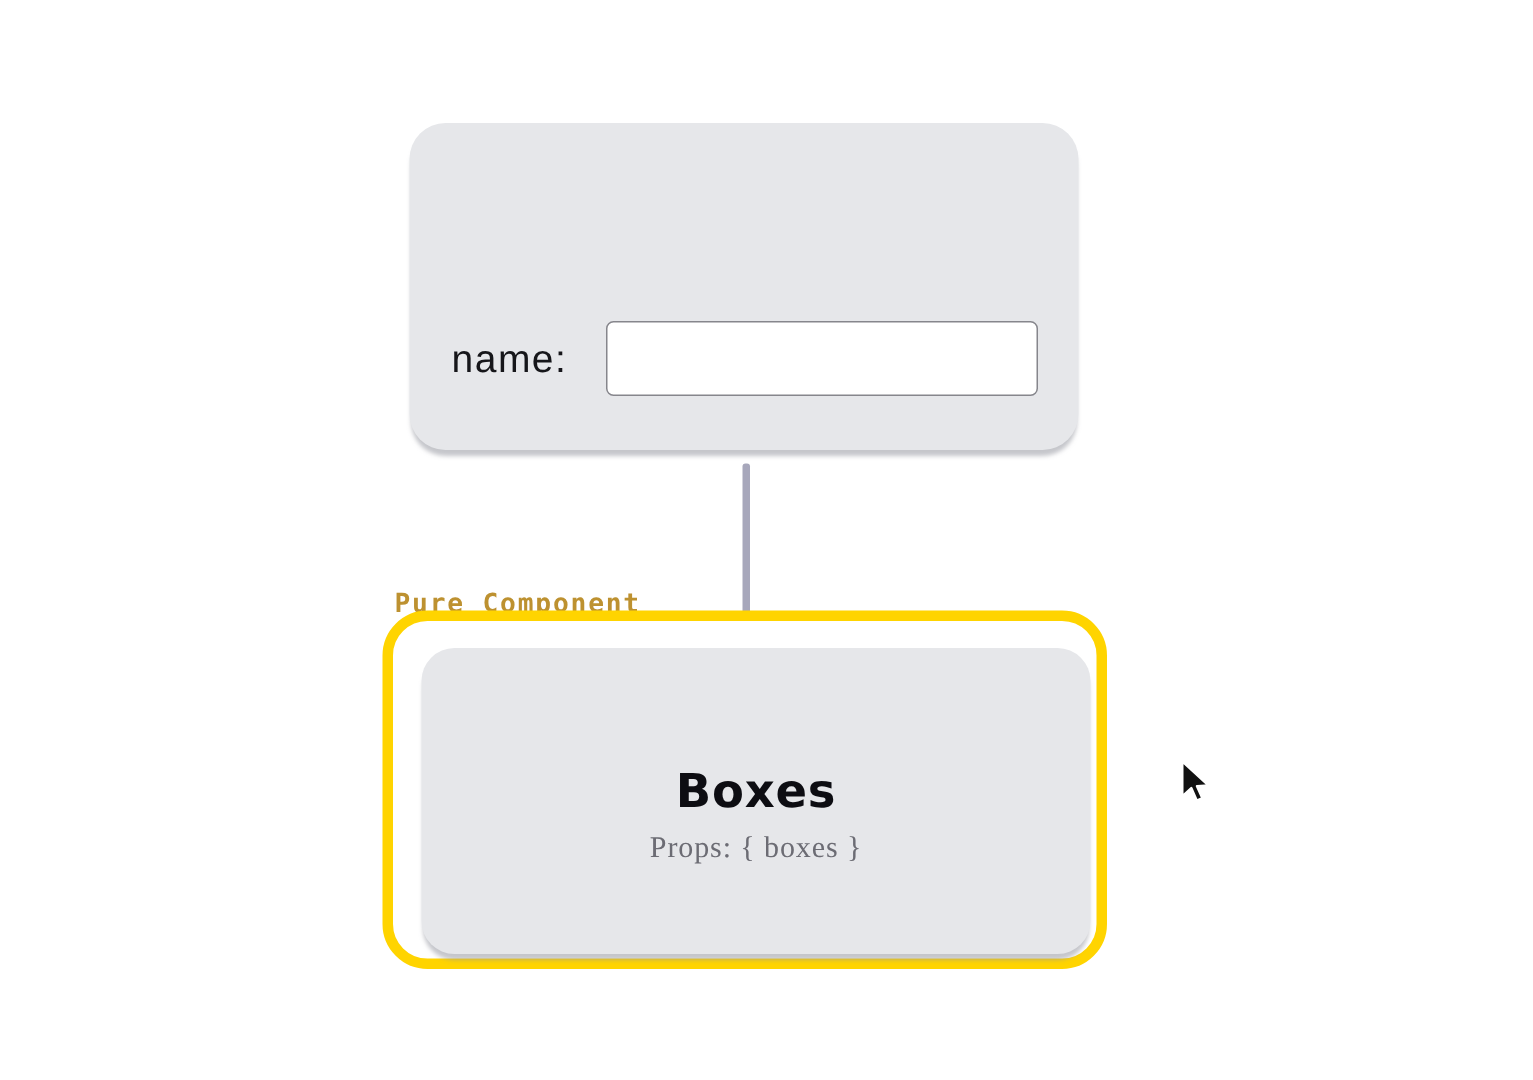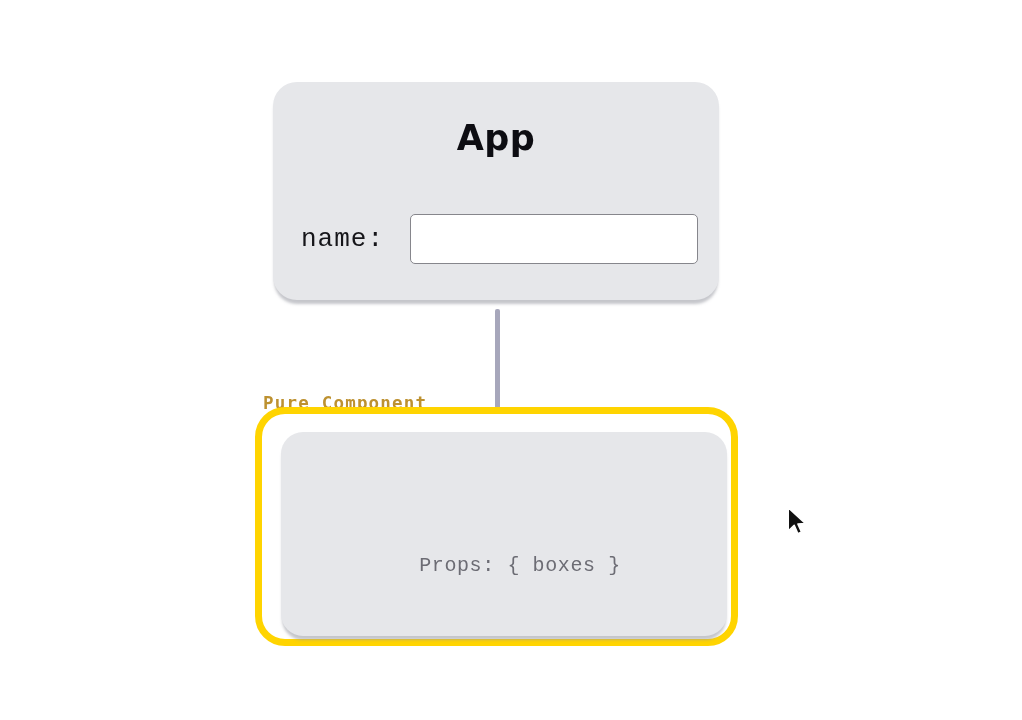--- a/index.html
+++ b/index.html
@@ -58,21 +58,21 @@
   #name-row {
     position: absolute;
     left: 0;
     top: 128px;
     width: 100%;
     height: 58px;
     display: flex;
     align-items: center;
   }
   #name-label {
-    font-family: Liberation Mono, monospace;
+    font-family: Liberation Sans, sans-serif;
     font-size: 26px;
     color: #16161a;
     letter-spacing: 1px;
     margin-left: 28px;
     white-space: nowrap;
   }
   #name-input {
     margin-left: 26px;
     width: 288px;
     height: 50px;
@@ -140,25 +140,24 @@
     width: 100%;
     font-size: 31px;
     line-height: 36px;
   }
   #boxes-props {
     position: absolute;
     left: 0;
     top: 122px;
     width: 100%;
     text-align: center;
-    font-family: Liberation Mono, monospace;
+    font-family: Liberation Serif, serif;
     font-size: 20px;
     letter-spacing: 0.6px;
     color: #6c6c74;
-    padding-left: 16px;
   }
 
   
   #cursor {
     position: absolute;
     left: 786px;
     top: 506px;
     width: 22px;
     height: 32px;
     pointer-events: none;
@@ -176,36 +175,36 @@
     white-space: nowrap;
   }
 </style>
 </head>
 <body>
 
 <div id="canvas">
 
   <div class="card" id="app-card">
 
-    <div class="card-title" id="app-title">App</div>
 
     <div id="name-row">
       <span id="name-label">name:</span>
       <input id="name-input" type="text" value="" style="">
     </div>
 
   </div>
 
   <div id="connector"></div>
 
   <div id="pure-label">Pure Component</div>
 
   <div id="boxes-wrapper">
     <div class="card" id="boxes-card">
 
+      <div class="card-title" id="boxes-title">Boxes</div>
 
       <div id="boxes-props">Props: { boxes }</div>
 
     </div>
   </div>
 
   <svg id="cursor" viewBox="0 0 22 32">
     <path d="M2.2 1.6 L2.2 25.0 L8.2 19.4 L11.9 27.8 L15.6 26.1 L12.0 18.1 L19.6 17.6 Z" fill="#111111" stroke="#ffffff" stroke-width="1.6" stroke-linejoin="round"></path>
   </svg>
 

